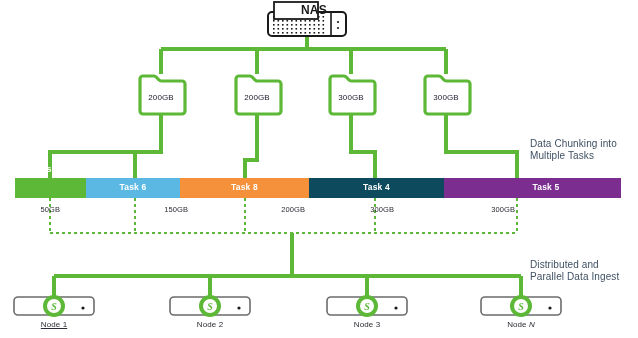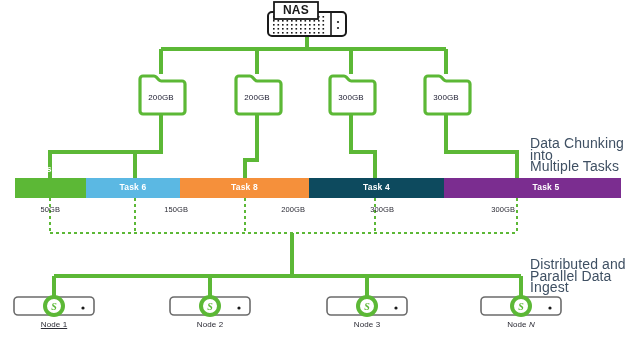--- a/index.html
+++ b/index.html
@@ -2,28 +2,28 @@
 <html><head>
 <meta charset="utf-8">
 <style>
   html,body{margin:0;padding:0;background:#ffffff;}
   body{width:638px;height:338px;position:relative;overflow:hidden;
        font-family:"Liberation Sans","DejaVu Sans",sans-serif;}
   #stage{position:absolute;left:0;top:0;width:638px;height:338px;}
   svg.layer{position:absolute;left:0;top:0;width:638px;height:338px;}
 
   .nas-label{position:absolute;font-size:12px;font-weight:bold;color:#1a1a1a;
-             letter-spacing:.3px;text-align:center;line-height:13px;}
+             letter-spacing:.3px;text-align:center;line-height:13px;padding-left:18px;}
   .folder-label{position:absolute;font-size:8px;color:#1a1a2e;text-align:center;
                 width:46px;letter-spacing:.1px;}
   .task-label{position:absolute;font-size:8.5px;font-weight:bold;color:#ffffff;
               text-align:center;line-height:13px;letter-spacing:.2px;}
   .size-label{position:absolute;font-size:7.5px;color:#2b2b35;text-align:right;
               width:52px;letter-spacing:.1px;}
-  .side-note{position:absolute;font-size:14px;color:#3f5063;line-height:11.5px;
+  .side-note{position:absolute;font-size:10px;color:#3f5063;line-height:11.5px;
              letter-spacing:.1px;}
   .node-label{position:absolute;font-size:8px;color:#2b2b35;text-align:center;
               width:80px;letter-spacing:.1px;}
   .node-label i{font-style:italic;}
 </style>
 </head>
 <body>
 
 <div id="stage">
 

